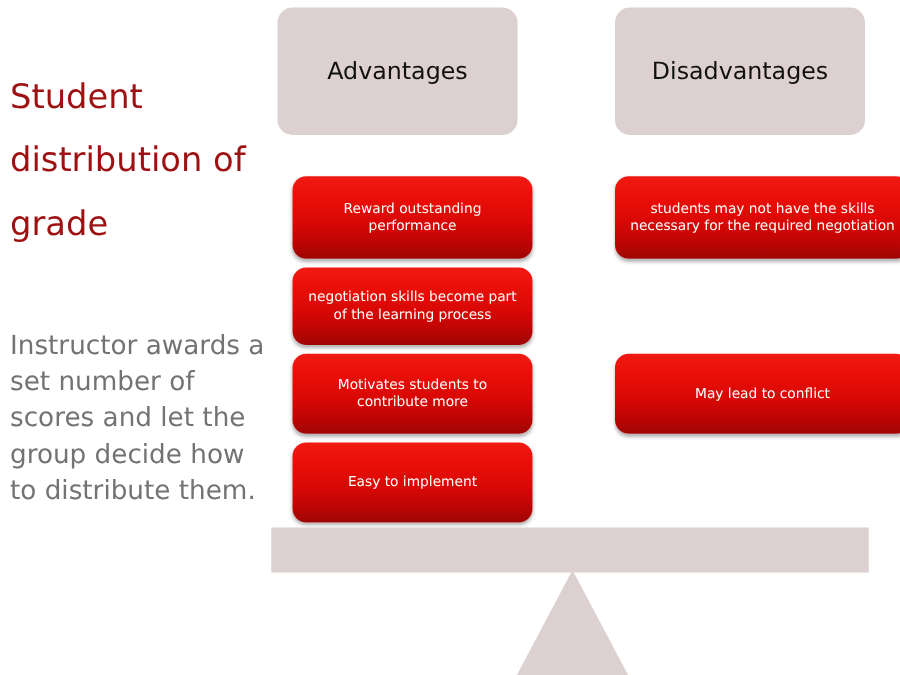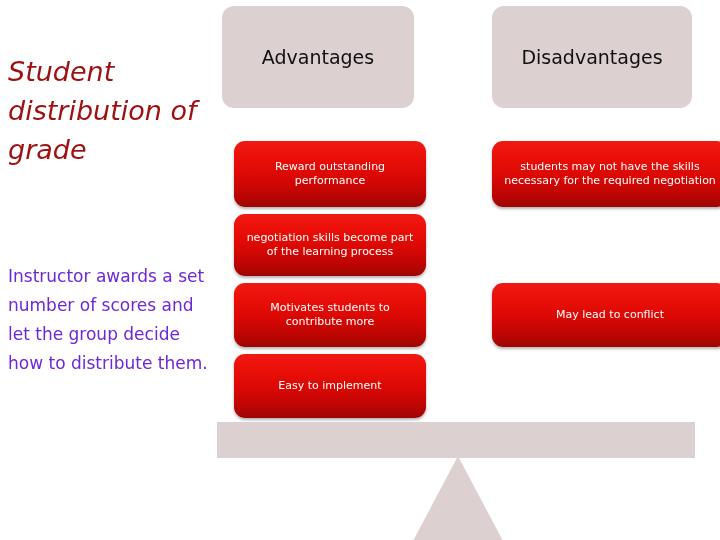--- a/index.html
+++ b/index.html
@@ -19,34 +19,33 @@
     overflow: hidden;
   }
 
   
   .left-title {
     position: absolute;
     left: 8px;
     top: 52px;
     width: 205px;
     font-size: 27px;
-    line-height: 39px;
+    line-height: 51px;
     color: #9e1112;
     font-family: "DejaVu Sans", "Liberation Sans", sans-serif;
     letter-spacing: 0px;
-    font-style: italic;
   }
   .left-body {
     position: absolute;
     left: 8px;
     top: 262px;
     width: 210px;
-    font-size: 17px;
+    font-size: 21px;
     line-height: 29px;
-    color: #6d28d9;
+    color: #737373;
     font-family: "DejaVu Sans", "Liberation Sans", sans-serif;
   }
 
   
   .hdr-box {
     position: absolute;
     border-radius: 12px;
     background: #ddd0d0;
     display: flex;
     align-items: center;

